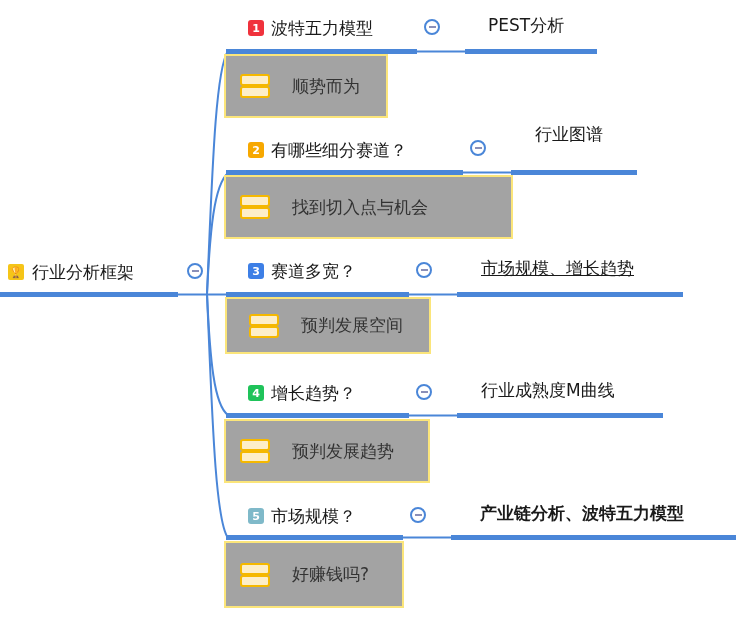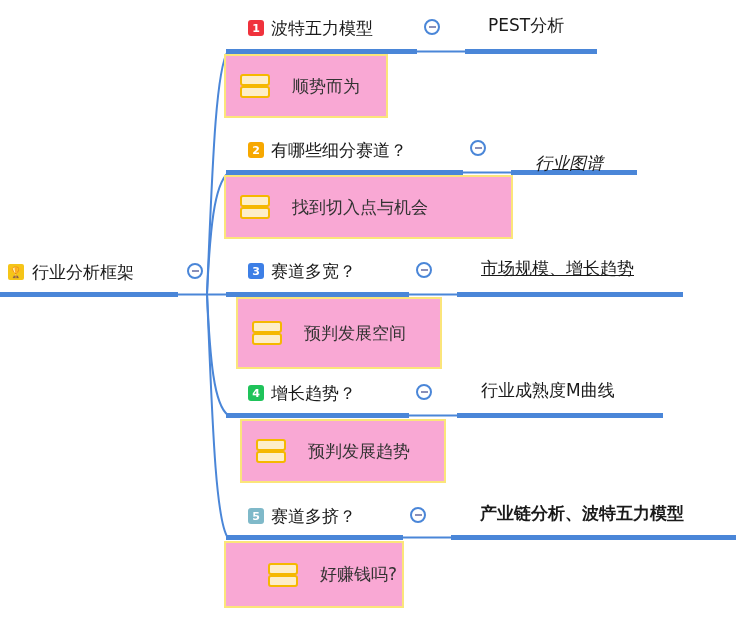--- a/index.html
+++ b/index.html
@@ -9,21 +9,21 @@
   .abs { position:absolute; }
   .root-label { left:8px; top:258px; height:28px; display:flex; align-items:center; font-size:17px; }
   .trophy { width:16px; height:16px; background:#f5c518; border-radius:2px; display:inline-flex;
             align-items:center; justify-content:center; margin-right:8px; color:#fff; font-size:11px; }
   .collapse { width:16px; height:16px; border:2px solid #4a86d8; border-radius:50%; box-sizing:border-box;
               background:#fff; display:flex; align-items:center; justify-content:center; cursor:pointer; }
   .collapse::after { content:""; width:7px; height:2px; background:#8a8fb8; }
   .topic { height:28px; display:flex; align-items:center; font-size:17px; }
   .badge { width:16px; height:16px; border-radius:3px; color:#fff; font-size:11px; font-weight:bold;
            display:inline-flex; align-items:center; justify-content:center; margin-right:7px; }
-  .note { background:#f9a8d4; border:2px solid #fbe57a; box-sizing:border-box; display:flex;
+  .note { background:#a3a3a3; border:2px solid #fbe57a; box-sizing:border-box; display:flex;
           align-items:center; font-size:17px; color:#333; }
   .note-icon { width:30px; height:24px; margin-left:14px; margin-right:22px; display:flex; flex-direction:column; justify-content:space-between; }
   .note-icon span { display:block; height:9px; border:2px solid #f5b800; border-radius:3px; background:#fdeec8; }
   .subtopic { height:28px; display:flex; align-items:flex-start; font-size:17px; }
 </style>
 </head>
 <body>
 
 <svg class="links">
 
@@ -76,70 +76,70 @@
       <span></span>
     </div>
   <span>顺势而为</span>
 </div>
 
 <div class="abs topic" style="left:248px; top:136px;">
   <span class="badge" style="background:#f7a800">2</span>
   <span>有哪些细分赛道？</span>
 </div>
 <div class="abs collapse" style="left:470px; top:140px;"></div>
-<div class="abs subtopic" style="left:535px; top:152px;font-style:italic;">
+<div class="abs subtopic" style="left:535px; top:123px;">
   <span>行业图谱</span>
 </div>
 <div class="abs note" style="left:224px; top:175px; width:289px; height:64px;">
   <div class="note-icon">
       <span></span>
       <span></span>
     </div>
   <span>找到切入点与机会</span>
 </div>
 
 <div class="abs topic" style="left:248px; top:257px;">
   <span class="badge" style="background:#3d7fe6">3</span>
   <span>赛道多宽？</span>
 </div>
 <div class="abs collapse" style="left:416px; top:262px;"></div>
 <div class="abs subtopic" style="left:481px; top:257px;text-decoration:underline;">
   <span>市场规模、增长趋势</span>
 </div>
-<div class="abs note" style="left:236px; top:297px; width:206px; height:72px;">
+<div class="abs note" style="left:225px; top:297px; width:206px; height:57px;padding-left:8px;">
   <div class="note-icon">
       <span></span>
       <span></span>
     </div>
   <span>预判发展空间</span>
 </div>
 
 <div class="abs topic" style="left:248px; top:379px;">
   <span class="badge" style="background:#1fc35a">4</span>
   <span>增长趋势？</span>
 </div>
 <div class="abs collapse" style="left:416px; top:384px;"></div>
 <div class="abs subtopic" style="left:481px; top:379px;">
   <span>行业成熟度M曲线</span>
 </div>
-<div class="abs note" style="left:224px; top:419px; width:206px; height:64px;margin-left:16px;">
+<div class="abs note" style="left:224px; top:419px; width:206px; height:64px;">
   <div class="note-icon">
       <span></span>
       <span></span>
     </div>
   <span>预判发展趋势</span>
 </div>
 
 <div class="abs topic" style="left:248px; top:502px;">
   <span class="badge" style="background:#7fb9c9">5</span>
-  <span>赛道多挤？</span>
+  <span>市场规模？</span>
 </div>
 <div class="abs collapse" style="left:410px; top:507px;"></div>
 <div class="abs subtopic" style="left:480px; top:502px;font-weight:bold;">
   <span>产业链分析、波特五力模型</span>
 </div>
-<div class="abs note" style="left:224px; top:541px; width:180px; height:67px;padding-left:28px;">
+<div class="abs note" style="left:224px; top:541px; width:180px; height:67px;">
   <div class="note-icon">
       <span></span>
       <span></span>
     </div>
   <span>好赚钱吗?</span>
 </div>
 
 </body></html>

